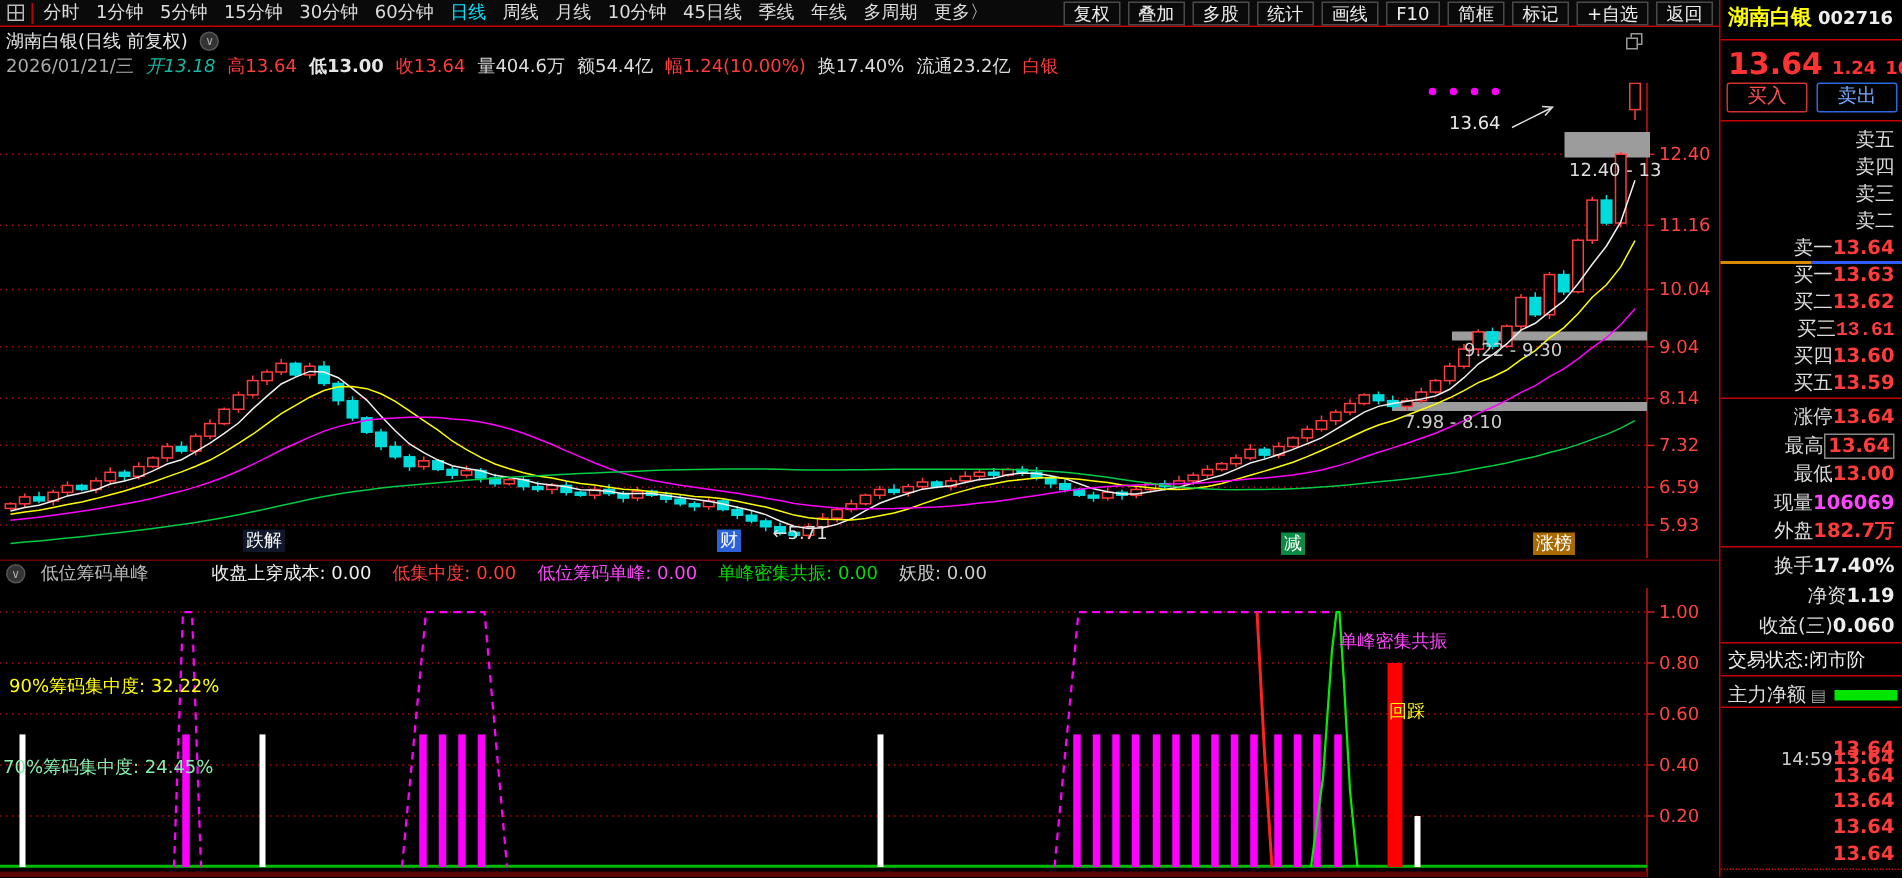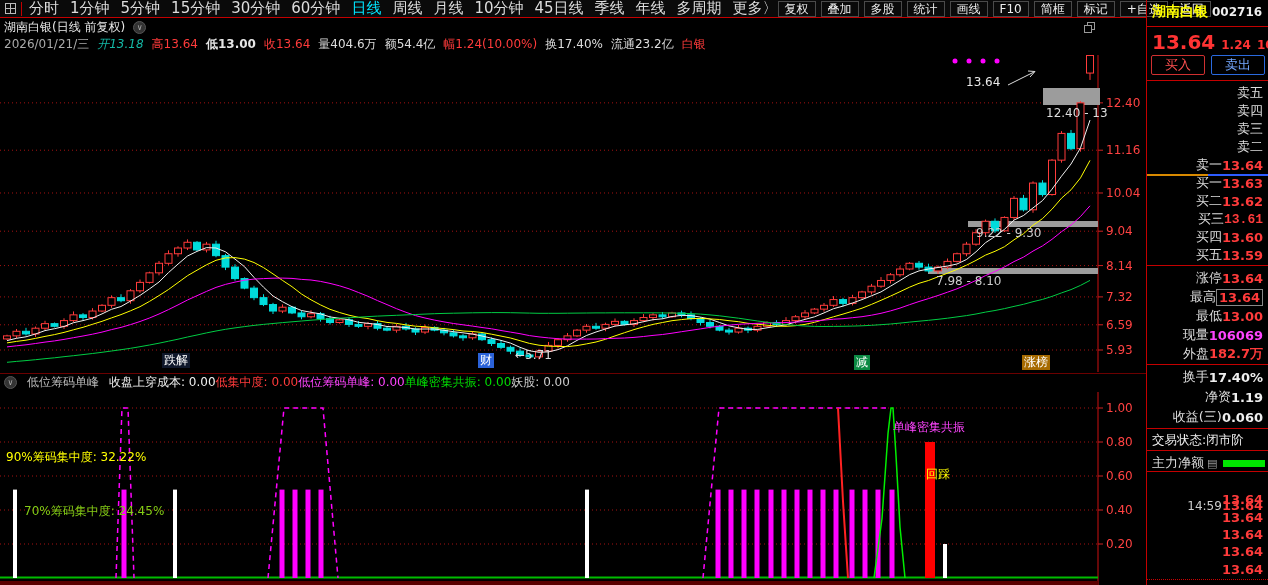--- a/index.html
+++ b/index.html
@@ -6,21 +6,21 @@
   html,body { background:#000; }
   #app { position:relative; width:1268px; height:585px; background:#000; overflow:hidden;
          font-family:"DejaVu Sans","Liberation Sans",sans-serif; }
   
   #toolbar { position:absolute; left:0; top:0; width:1146px; height:18px; background:#0a0a0a;
              border-bottom:1px solid #c40000; display:flex; align-items:center; }
   .tb-icon { width:11px; height:11px; border:1px solid #bbb; margin:0 5px; flex:none; position:relative; }
   .tb-icon i { position:absolute; inset:0; display:block;
         background:linear-gradient(#bbb,#bbb) 50% 0/1px 100% no-repeat, linear-gradient(#bbb,#bbb) 0 50%/100% 1px no-repeat; }
   .tb-sep { width:1px; height:14px; background:#c40000; margin-right:7px; flex:none; }
-  #tb-periods { display:flex; gap:11px; font-size:15px; color:#ddd; white-space:nowrap; }
+  #tb-periods { display:flex; gap:11px; font-size:12px; color:#ddd; white-space:nowrap; }
   .tb-item { cursor:default; }
   .tb-item.active { color:#00e5ff; }
   #tb-tools { display:flex; gap:5px; margin-left:auto; margin-right:4px; }
   .tb-tool { font-size:12px; color:#eee; border:1px solid #4a4a4a; padding:0 6px; line-height:14px; white-space:nowrap; }
   
   #chart-header { position:absolute; left:0; top:19px; width:1146px; height:36px; font-size:12px; }
   .h-line { display:flex; align-items:center; height:17px; padding-left:4px; gap:8px; white-space:nowrap; }
   .chev { width:13px; height:13px; border-radius:50%; background:#333; border:1px solid #555; color:#aaa;
           font-size:8px; line-height:11px; text-align:center; display:inline-block; flex:none; }
   .h-title { color:#e8e8e8; }
@@ -408,21 +408,21 @@
         <div class="badge" style="left: 162px; top: 298px; background: #0f172a;">跌解</div>
         <div class="badge" style="left: 478px; top: 298px; background: rgb(43, 98, 217);">财</div>
         <div class="badge" style="left: 854px; top: 300px; background: rgb(11, 138, 67);">减</div>
         <div class="badge" style="left: 1022px; top: 300px; background: rgb(166, 106, 0);">涨榜</div>
       </div>
   </div>
 
   <div id="ind-header">
     <span class="chev">∨</span>
     <span style="color:#bbb">低位筹码单峰</span>
-    <span id="ind-fields" style="display:flex;">
+    <span id="ind-fields" style="display:flex;gap:14px;margin-left:32px;">
         <span style="color: rgb(238, 238, 238);">收盘上穿成本: 0.00</span>
         <span style="color: rgb(255, 59, 59);">低集中度: 0.00</span>
         <span style="color: rgb(255, 68, 255);">低位筹码单峰: 0.00</span>
         <span style="color: rgb(0, 221, 0);">单峰密集共振: 0.00</span>
         <span style="color: rgb(204, 204, 204);">妖股: 0.00</span>
       </span>
   </div>
 
   <div id="ind-chart-wrap">
     <svg id="ind-svg" width="1146" height="193">
@@ -469,21 +469,21 @@
         <rect x="173" y="97.6" width="4" height="88.4" fill="#ffffff"></rect>
         <rect x="585" y="97.6" width="4" height="88.4" fill="#ffffff"></rect>
         <rect x="943" y="152" width="4" height="34" fill="#ffffff"></rect>
         <polyline points="874,186 882,126.5 888,41.5 891,16 893,16 896,63.60000000000001 900,135 905,186" fill="none" stroke="#00ee00" stroke-width="1.5"></polyline>
         <polyline points="838,16 843,109.5 848,186" fill="none" stroke="#ff2222" stroke-width="2"></polyline>
         <rect x="925" y="50" width="10" height="136" fill="#ff0000"></rect>
         <rect x="0" y="189" width="1098" height="4" fill="#5a0000"></rect>
       </svg>
     <div id="ind-overlays">
         <div class="ovl" style="left: 6px; top: 58px; color: rgb(255, 255, 0);">90%筹码集中度: 32.22%</div>
-        <div class="ovl" style="left: 24px; top: 112px; color: #84cc16;">70%筹码集中度: 24.45%</div>
+        <div class="ovl" style="left: 2px; top: 112px; color: #86efac;">70%筹码集中度: 24.45%</div>
         <div class="ovl" style="left: 893px; top: 28px; color: rgb(255, 68, 255);">单峰密集共振</div>
         <div class="ovl" style="left: 926px; top: 75px; color: rgb(255, 255, 0);">回踩</div>
       </div>
   </div>
 
   <div id="right-panel">
     <div id="rp-title">
       <span id="rp-name">湖南白银</span>
       <span id="rp-code">002716</span>
     </div>

